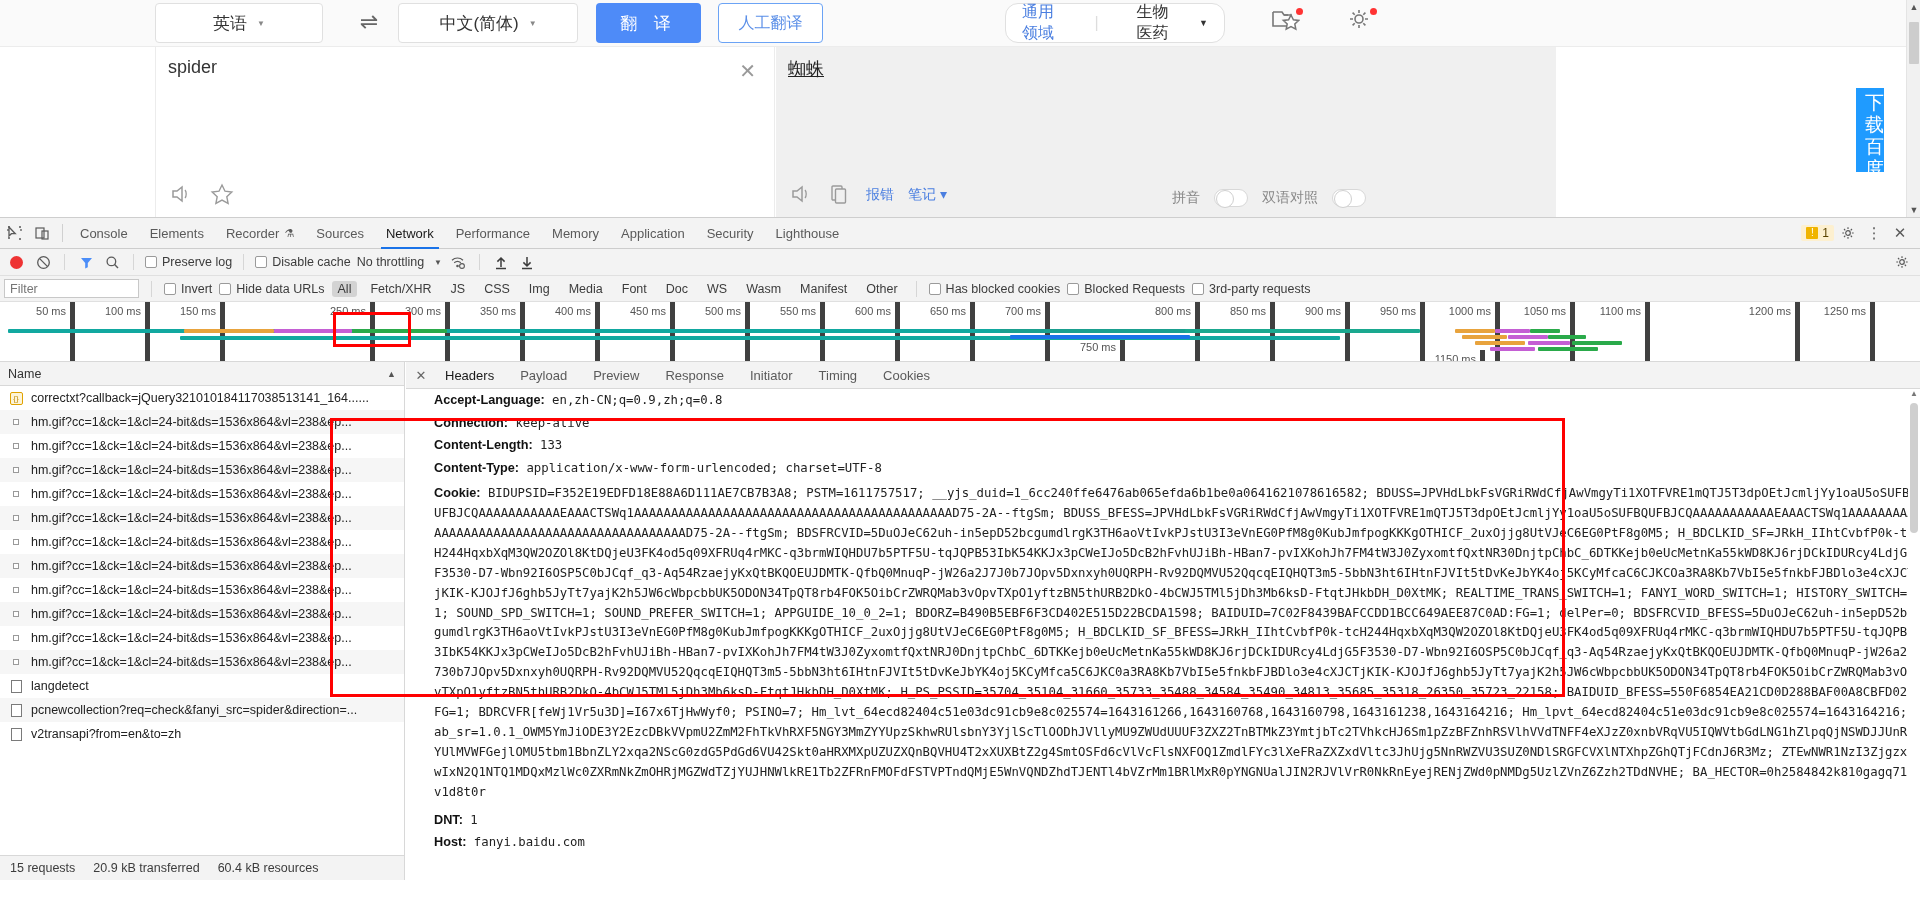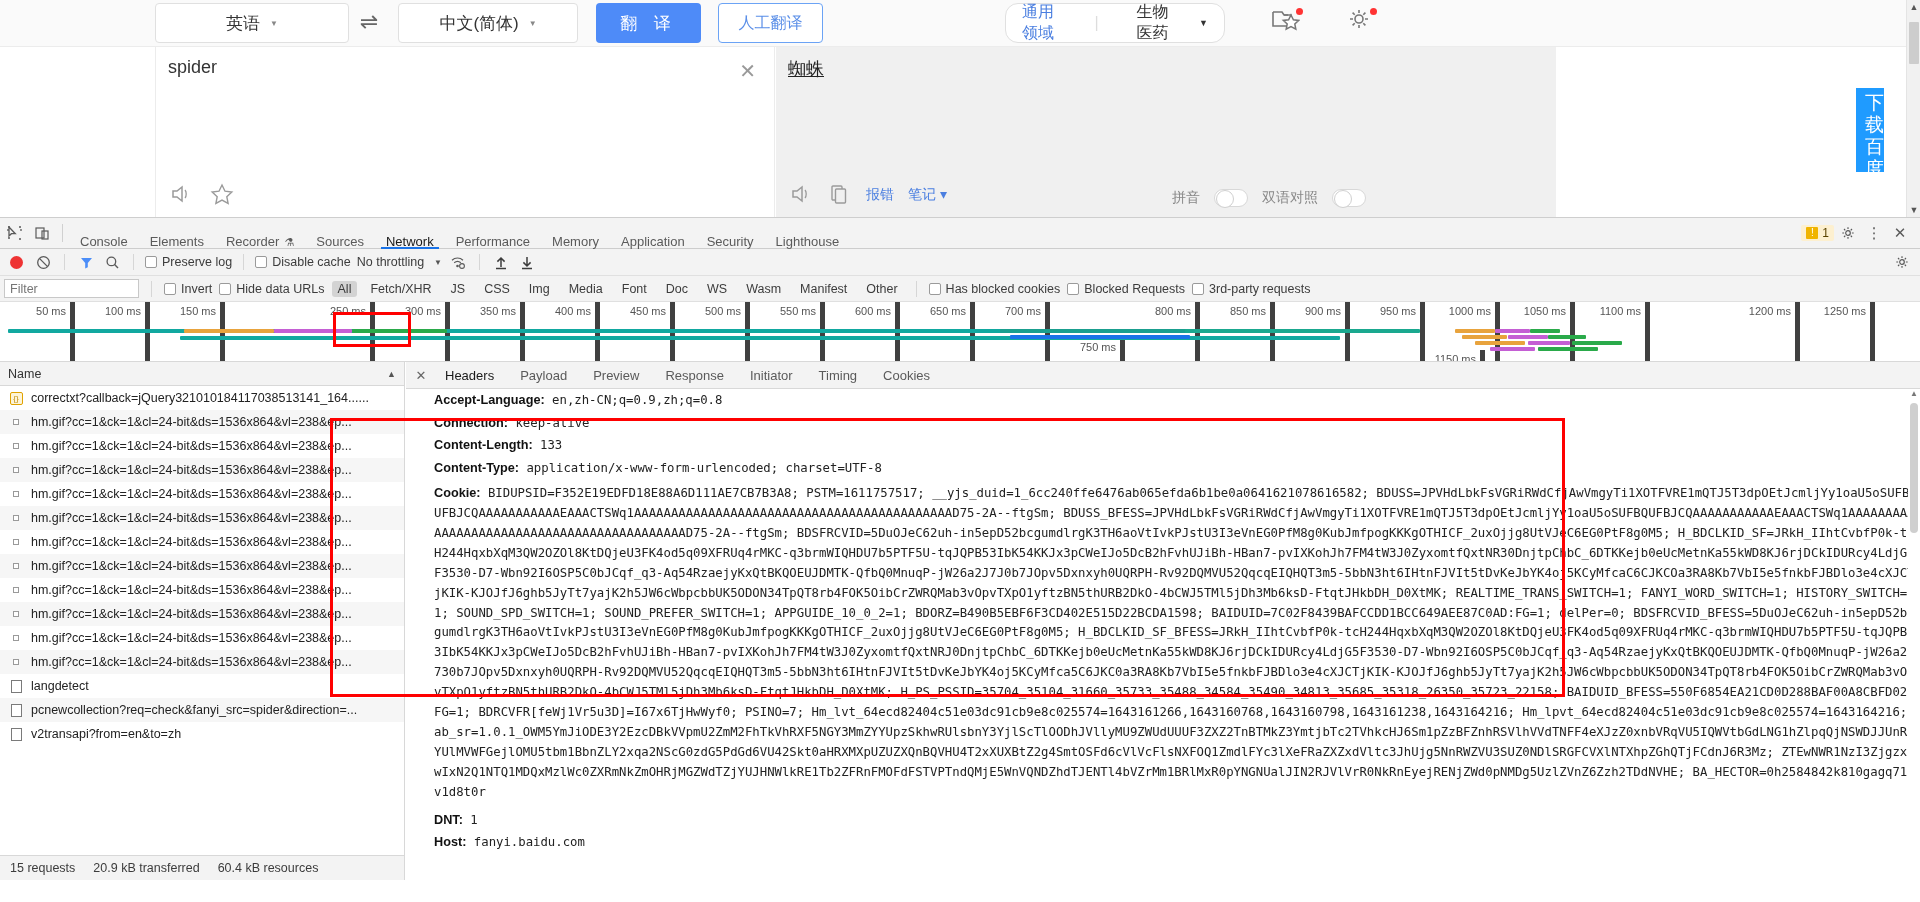--- a/index.html
+++ b/index.html
@@ -17,21 +17,21 @@
     background:#fafafa; border-bottom:1px solid #ececec;
     display:flex; align-items:center;
   }
   .lang-select {
     position:absolute; top:3px; height:40px; background:#fff;
     border:1px solid #e0e0e0; border-radius:4px;
     display:flex; align-items:center; justify-content:center; gap:10px;
     font-size:17px; color:#333; cursor:pointer;
   }
   .lang-select .caret { font-size:8px; color:#888; }
-  #lang-src { left:155px; width:194px; }
+  #lang-src { left:155px; width:168px; }
   #lang-dst { left:398px; width:180px; }
   .swap-icon {
     position:absolute; left:355px; top:8px; width:28px; height:28px;
     color:#666; font-size:22px; text-align:center; line-height:28px; cursor:pointer;
   }
   .btn-translate {
     position:absolute; left:596px; top:3px; width:105px; height:40px;
     background:#4e8bf8; border-radius:4px; color:#fff; font-size:17px;
     display:flex; align-items:center; justify-content:center; letter-spacing:6px;
     cursor:pointer; border:none;
@@ -81,21 +81,21 @@
   .pg-scroll { position:absolute; right:0; top:0; width:14px; height:217px; background:#f1f1f1; border-left:1px solid #e4e4e4;}
   .pg-scroll .arw { position:absolute; left:2px; width:10px; text-align:center; font-size:9px; color:#555;}
   .pg-scroll .thumb { position:absolute; left:2px; top:22px; width:10px; height:42px; background:#cdcdcd; border-radius:1px;}
 
   
   .devtools { position:absolute; left:0; top:217px; width:1920px; height:685px; background:#fff; border-top:1px solid #cecece; }
 
   .dt-tabbar { position:absolute; left:0; top:0; width:1920px; height:31px; background:#f3f3f3; border-bottom:1px solid #cdcdcd; display:flex; align-items:center;}
   .dt-insp { width:28px; height:28px; display:flex; align-items:center; justify-content:center; cursor:pointer;}
   .dt-sep { width:1px; height:18px; background:#d0d0d0; margin:0 6px;}
-  .dt-tab { height:31px; padding:0 11px; display:flex; align-items:flex-end; font-size:13px; color:#5a5a5a; cursor:pointer; position:relative;}
+  .dt-tab { height:31px; padding:0 11px; display:flex; align-items:center; font-size:13px; color:#5a5a5a; cursor:pointer; position:relative;}
   .dt-tab.active { color:#1a1a1a; }
   .dt-tab.active::after { content:""; position:absolute; left:6px; right:6px; bottom:0; height:2px; background:#1a73e8; }
   .dt-right { margin-left:auto; display:flex; align-items:center; gap:2px; padding-right:8px;}
   .warn-chip { display:flex; align-items:center; gap:4px; background:#fdf0d0; border-radius:2px; padding:1px 5px; font-size:12px; color:#5a4300;}
   .warn-chip .sq { width:12px; height:12px; background:#f0b400; color:#fff; font-size:10px; text-align:center; line-height:12px; border-radius:1px;}
   .dt-ico { width:24px; height:24px; display:flex; align-items:center; justify-content:center; color:#5a5a5a; cursor:pointer; font-size:15px; position:relative;}
 
   .dt-toolbar { position:absolute; left:0; top:31px; width:1920px; height:27px; background:#f3f3f3; border-bottom:1px solid #e0e0e0; display:flex; align-items:center; padding-left:6px; gap:6px; font-size:12.5px; color:#3c3c3c;}
   .rec-dot { width:13px; height:13px; border-radius:50%; background:#e33; margin:0 4px;}
   .tb-ico { width:20px; height:20px; display:flex; align-items:center; justify-content:center; color:#5a5a5a; cursor:pointer; font-size:14px;}

